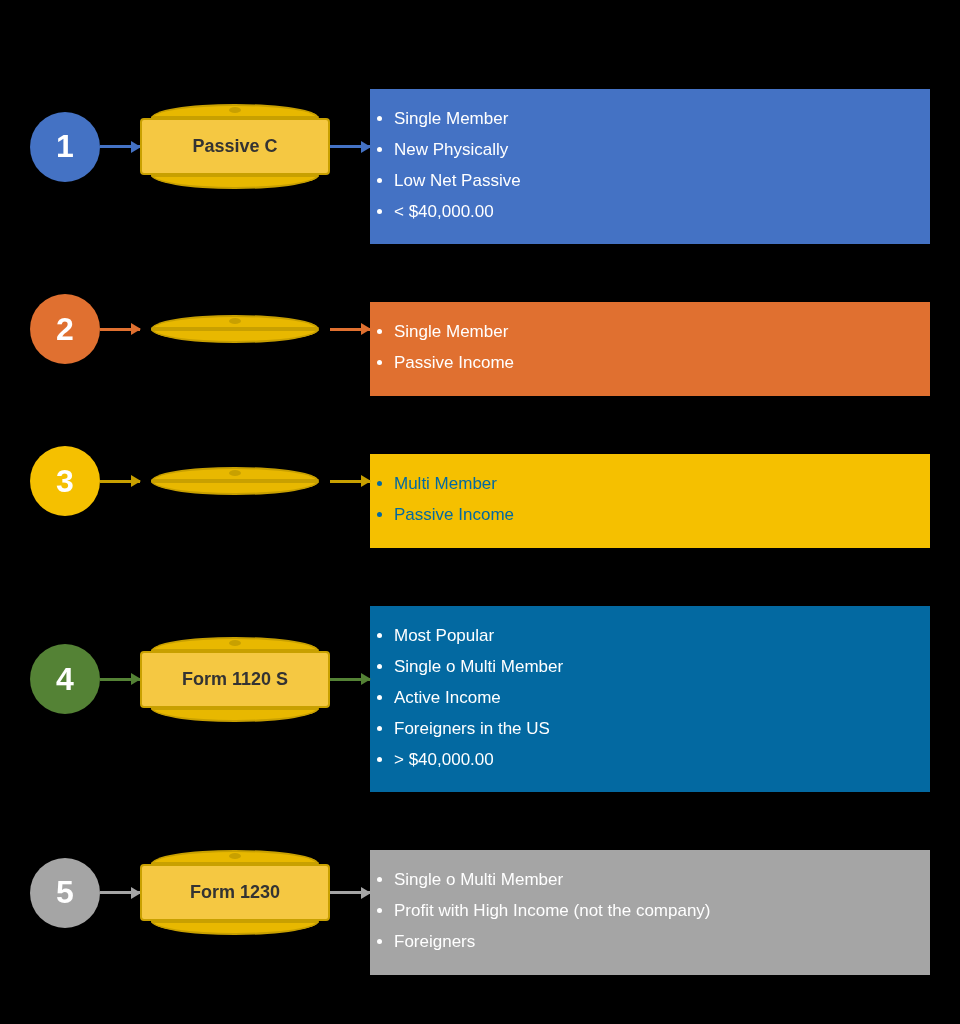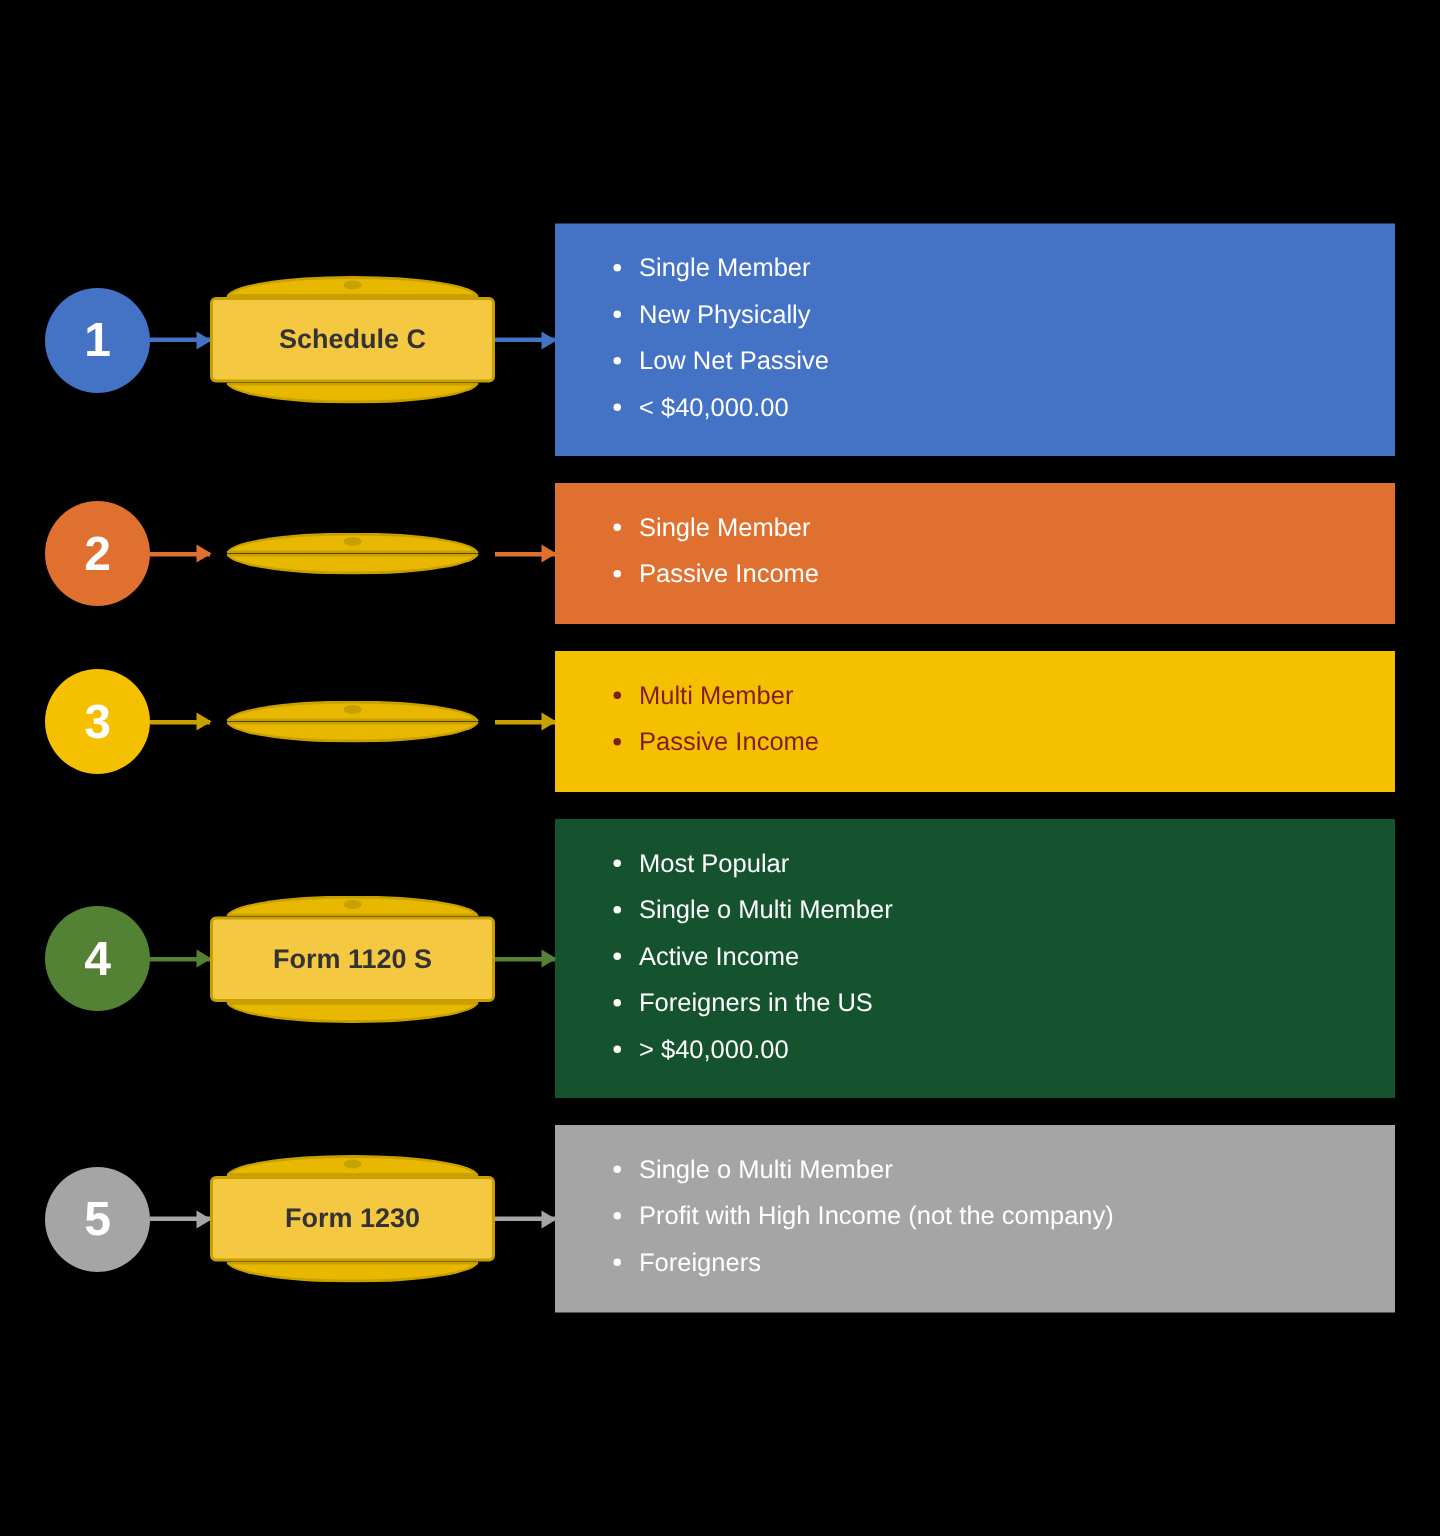--- a/index.html
+++ b/index.html
@@ -129,39 +129,40 @@
       transform: translateY(-50%);
       border-left: 10px solid currentColor;
       border-top: 6px solid transparent;
       border-bottom: 6px solid transparent;
     }
 
     
     .info-box {
       flex: 1;
       border-radius: 0;
-      padding: 16px 36px;
+      padding: 16px 4px;
       color: white;
       font-size: 17px;
+      margin-top: 40px;
     }
     .info-box ul {
       list-style: disc;
       padding-left: 20px;
       line-height: 1.7;
     }
     .info-box ul li {
       margin-bottom: 2px;
     }
 
     
     .color-blue   { background-color: #4472C4; }
     .color-orange { background-color: #E07030; }
     .color-gold   { background-color: #F5C000; color: #222; }
-    .color-gold ul li { color: #7f1d1d; }
-    .color-green  { background-color: #14532d; }
+    .color-gold ul li { color: #0369a1; }
+    .color-green  { background-color: #0369a1; }
     .color-gray   { background-color: #A5A5A5; }
 
     .circle-blue   { background-color: #4472C4; }
     .circle-orange { background-color: #E07030; }
     .circle-gold   { background-color: #F5C000; }
     .circle-green  { background-color: #548235; }
     .circle-gray   { background-color: #A5A5A5; }
 
     .arrow-blue   { background: #4472C4; color: #4472C4; }
     .arrow-blue::after { border-left-color: #4472C4; }
@@ -176,21 +177,21 @@
   </style>
 </head>
 <body>
 
 <div class="diagram">
 <div class="row">
       <div class="circle circle-blue">1</div>
       <div class="arrow-line arrow-blue"></div>
       <div class="scroll">
         <div class="scroll-top-curl"></div>
-        <div class="scroll-body">Schedule C</div>
+        <div class="scroll-body">Passive C</div>
         <div class="scroll-bottom-curl"></div>
       </div>
       <div class="arrow-line2 arrow-blue"></div>
       <div class="info-box color-blue">
         <ul>
           <li>Single Member</li>
           <li>New Physically</li>
           <li>Low Net Passive</li>
           <li>&lt; $40,000.00</li>
         </ul>

